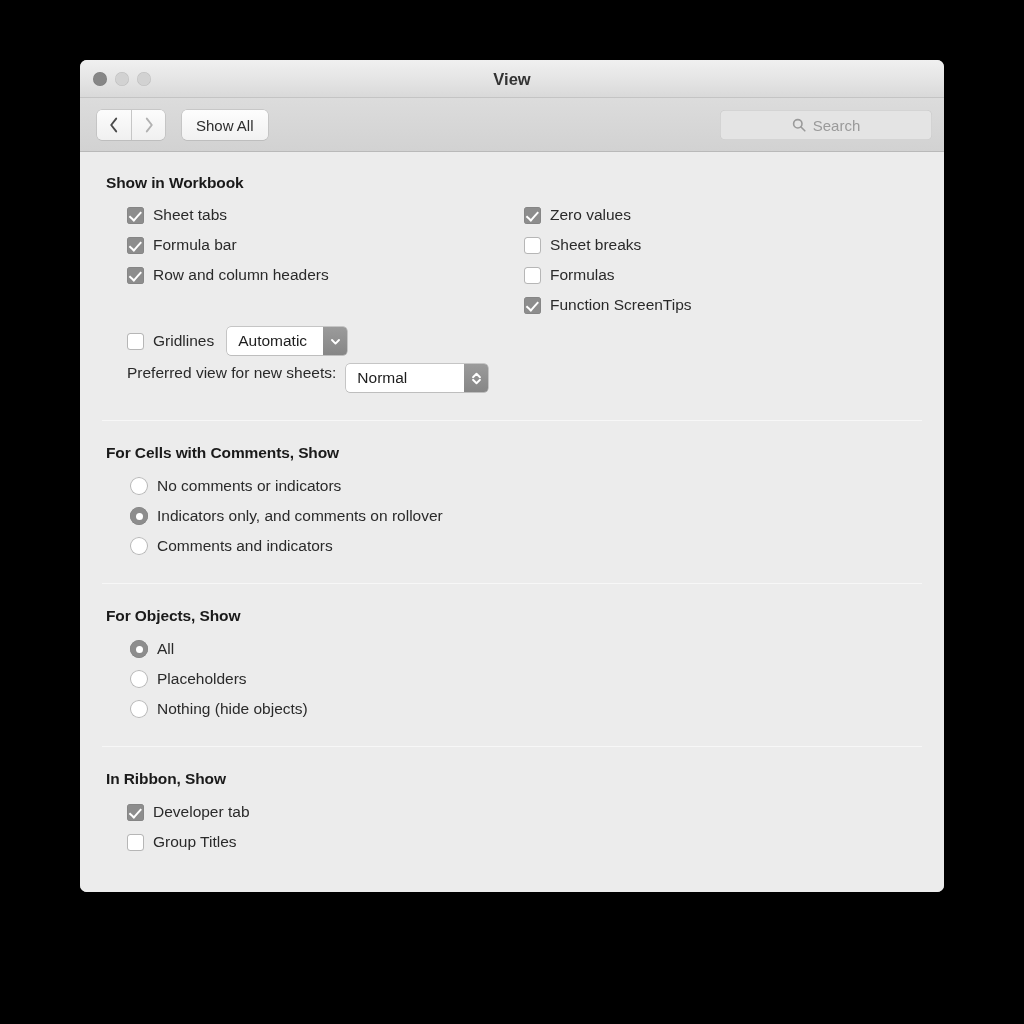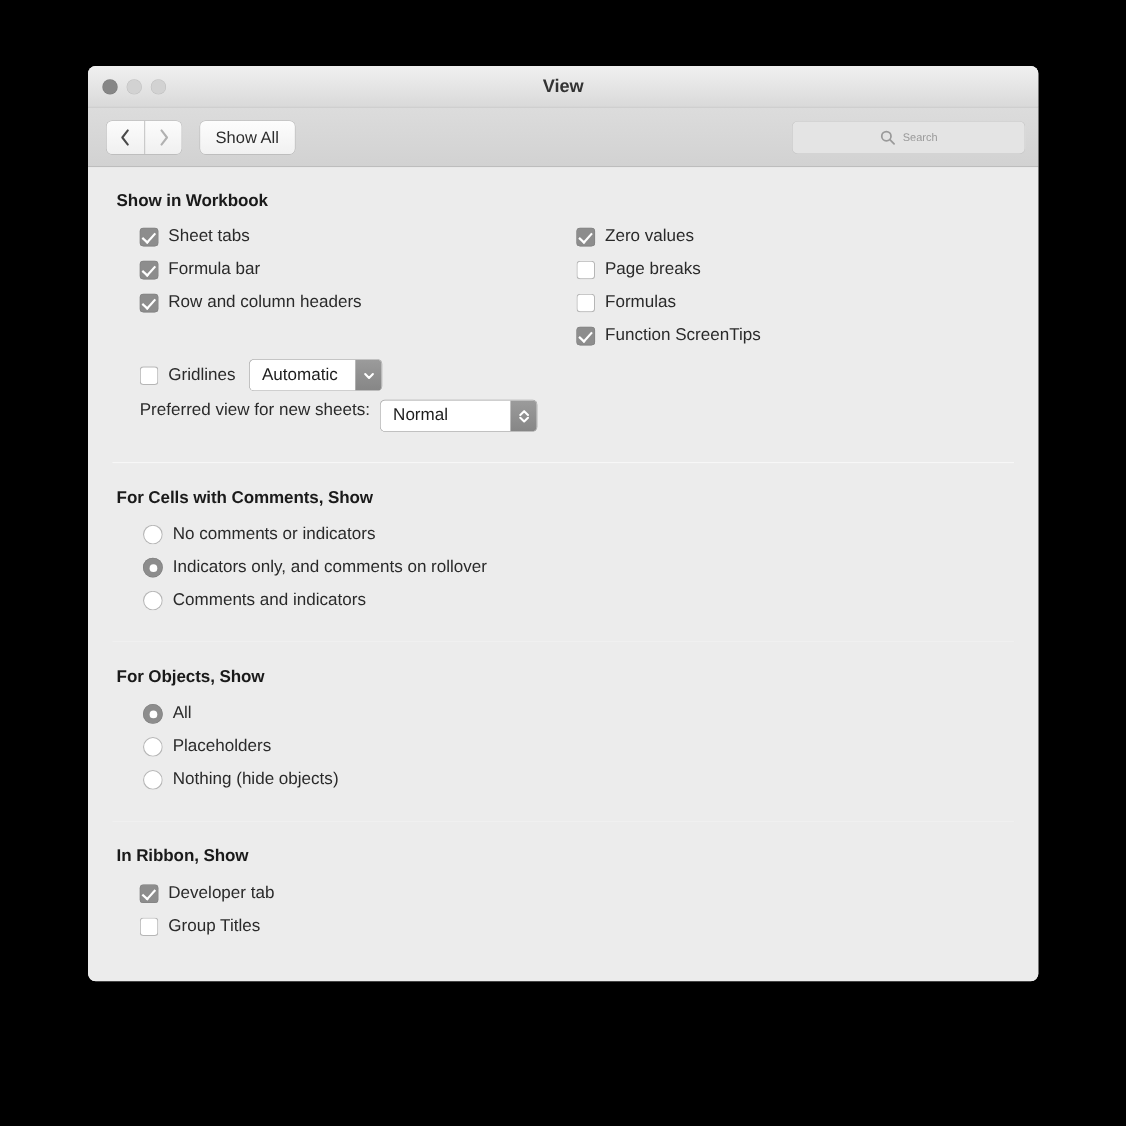--- a/index.html
+++ b/index.html
@@ -108,21 +108,21 @@
     box-shadow: inset 0 0 0 0.5px #c3c3c3;
     display: flex;
     align-items: center;
     justify-content: center;
     gap: 7px;
   }
   #searchfield svg { width: 14px; height: 14px; }
   #searchfield svg circle, #searchfield svg line {
     stroke: #9a9a9a; fill: none; stroke-width: 1.6; stroke-linecap: round;
   }
-  #search-placeholder { font-size: 10px; color: #9a9a9a; }
+  #search-placeholder { font-size: 15px; color: #9a9a9a; }
 
   
   #content {
     position: relative;
     height: 740px;
     background: #ececec;
     padding: 0 26px;
   }
 
   .section-title {
@@ -308,21 +308,21 @@
 
       <div style="flex:1">
 
         <div class="row">
           <div class="cb on"></div>
           <span class="row-label">Zero values</span>
         </div>
 
         <div class="row">
           <div class="cb off"></div>
-          <span class="row-label">Page breaks</span>
+          <span class="row-label">Sheet breaks</span>
         </div>
 
         <div class="row">
           <div class="cb off"></div>
           <span class="row-label">Formulas</span>
         </div>
 
         <div class="row">
           <div class="cb on"></div>
           <span class="row-label">Function ScreenTips</span>

